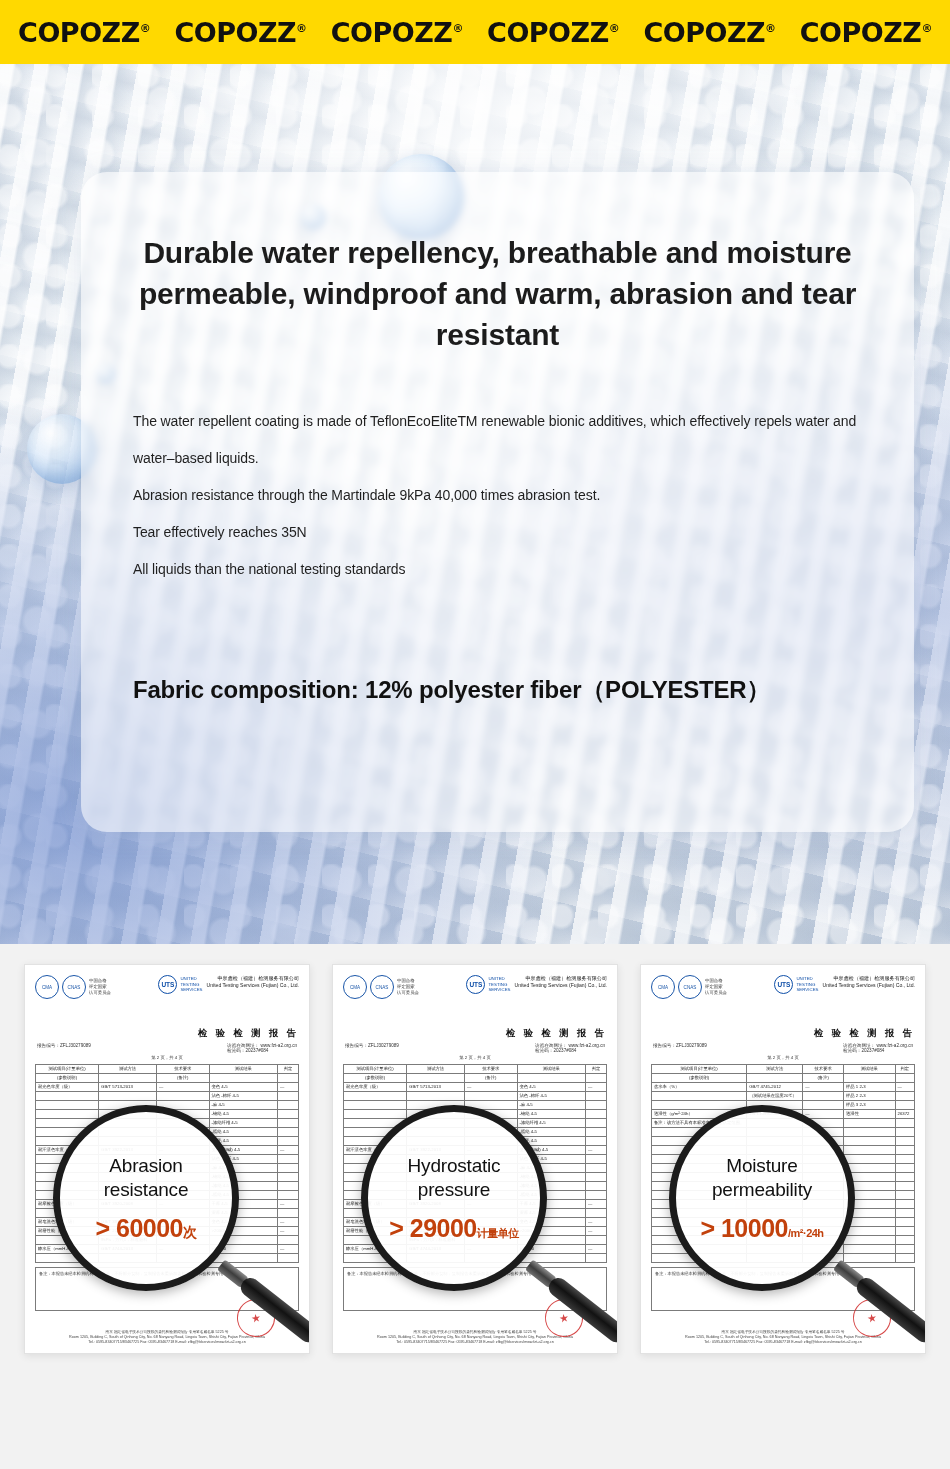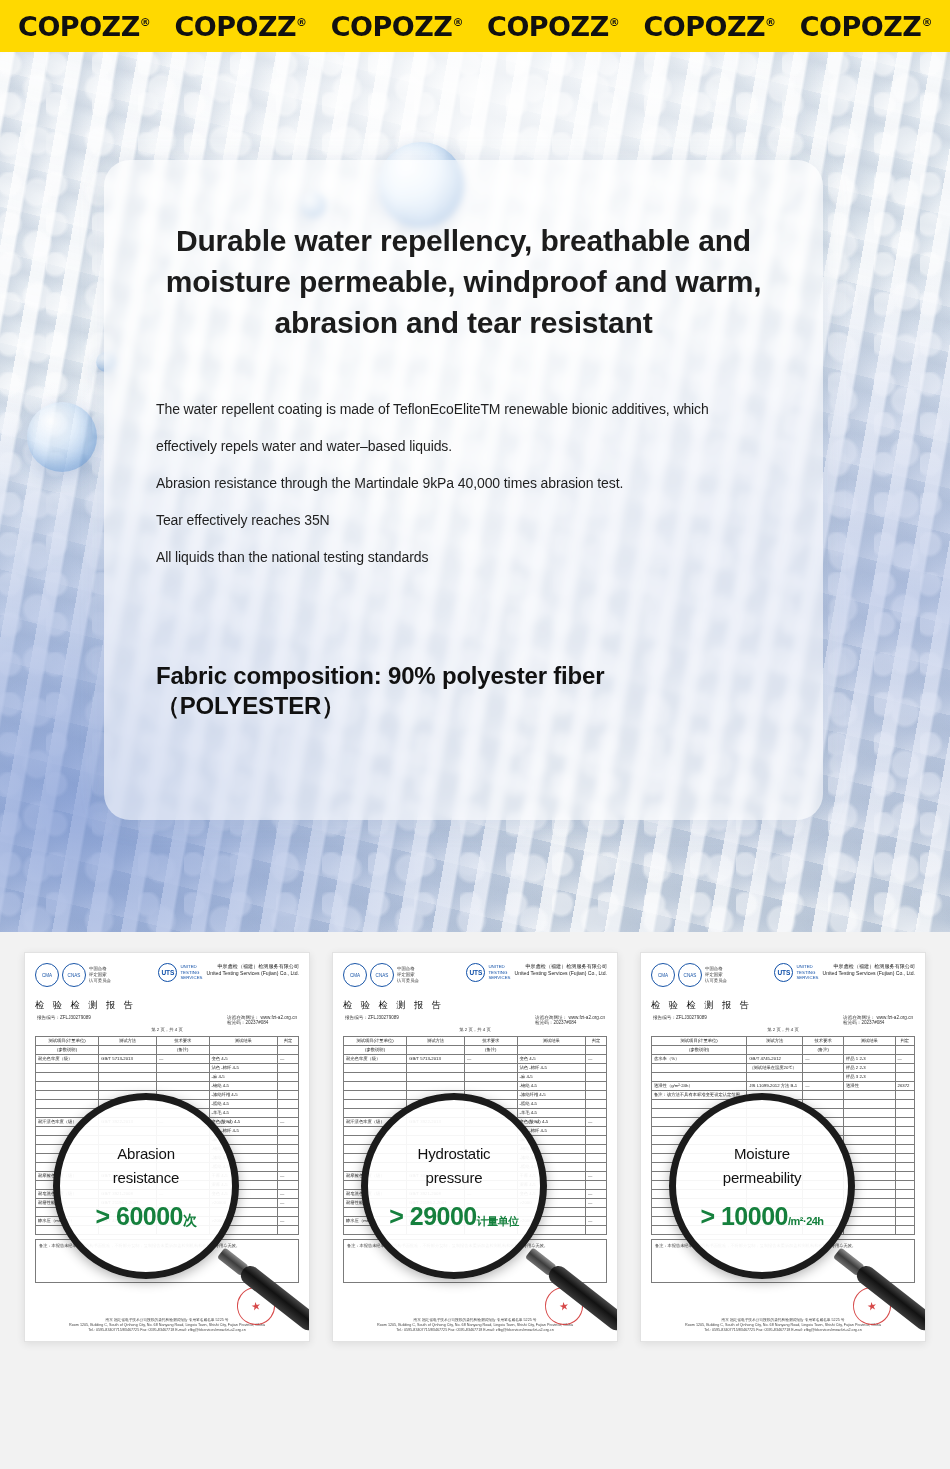--- a/index.html
+++ b/index.html
@@ -6,21 +6,21 @@
   html, body {
     width: 950px;
     height: 1469px;
     font-family: "Liberation Sans", sans-serif;
     background: #ffffff;
     overflow: hidden;
   }
 
   
   .brand-bar {
-    height: 52px;
+    height: 64px;
     background: #ffd900;
     display: flex;
     align-items: center;
     justify-content: space-around;
     padding: 0 6px;
     position: relative;
     z-index: 5;
   }
   .brand-word {
     font-size: 27px;
@@ -75,23 +75,23 @@
       radial-gradient(circle at 34% 28%, rgba(255,255,255,0.95) 0%, rgba(223,238,252,0.75) 35%, rgba(120,170,225,0.55) 72%, rgba(70,120,190,0.45) 100%);
     box-shadow: 0 6px 18px rgba(60,100,160,0.25), inset -4px -6px 14px rgba(60,110,180,0.25);
   }
   .droplet.d1 { left: 378px; top: 90px; width: 86px; height: 86px; }
   .droplet.d2 { left: 27px;  top: 350px; width: 70px; height: 70px; opacity: .85; }
   .droplet.d3 { left: 300px; top: 140px; width: 26px; height: 26px; opacity: .8; }
   .droplet.d4 { left: 96px;  top: 300px; width: 20px; height: 20px; opacity: .75; }
 
   .card {
     position: absolute;
-    left: 104px;
+    left: 81px;
     top: 108px;
-    width: 719px;
+    width: 833px;
     height: 660px;
     background: rgba(255,255,255,0.56);
     border-radius: 26px;
     backdrop-filter: blur(3px);
     box-shadow: 0 2px 26px rgba(140,160,185,0.18);
     padding: 60px 52px 0 52px;
   }
   .headline {
     text-align: center;
     font-size: 30px;
@@ -157,26 +157,26 @@
   }
   .uts-logo {
     width: 19px; height: 19px; border-radius: 50%;
     border: 1.3px solid #0f4fa8; color: #0f4fa8;
     font-size: 6.5px; font-weight: bold;
     display: flex; align-items: center; justify-content: center;
   }
   .uts-txt { font-size: 4.4px; color: #0f4fa8; line-height: 5.6px; }
   .rep-company { font-size: 5.1px; color: #222; line-height: 7px; text-align: right; }
   .rep-title {
-    text-align: left;
+    text-align: right;
     font-size: 9.2px;
-    font-weight: normal;
+    font-weight: bold;
     letter-spacing: 3px;
     color: #111;
-    margin-top: 2px;
+    margin-top: 18px;
   }
   .rep-subline {
     display: flex; justify-content: space-between;
     font-size: 4.6px; color: #333; margin-top: 3px; padding: 0 2px;
   }
   .rep-subline2 {
     text-align: center; font-size: 4.4px; color: #333; margin-top: 2px;
   }
   table.rep-table {
     width: 100%; border-collapse: collapse; margin-top: 4px;
@@ -230,30 +230,30 @@
     background: rgba(255,255,255,0.93);
     box-shadow: 0 3px 12px rgba(0,0,0,0.3);
     display: flex;
     flex-direction: column;
     align-items: center;
     justify-content: center;
     text-align: center;
     z-index: 3;
   }
   .mag-label {
-    font-size: 15px;
+    font-size: 19px;
     color: #111;
     line-height: 24px;
     letter-spacing: -0.2px;
   }
   .mag-value {
     margin-top: 12px;
     font-size: 25px;
     font-weight: bold;
-    color: #15803d;
+    color: #c2410c;
     letter-spacing: -0.5px;
     white-space: nowrap;
   }
   .mag-value .unit {
     font-size: 11px;
     font-weight: bold;
   }
   .mag-value .cn {
     font-size: 14px;
   }
@@ -305,21 +305,21 @@
   <div class="droplet d4"></div>
 
   <div class="card">
     <h1 class="headline">Durable water repellency, breathable and moisture permeable, windproof and warm, abrasion and tear resistant</h1>
     <div class="body-copy">
       <p>The water repellent coating is made of TeflonEcoEliteTM renewable bionic additives, which effectively repels water and water–based liquids.</p>
       <p>Abrasion resistance through the Martindale 9kPa 40,000 times abrasion test.</p>
       <p>Tear effectively reaches 35N</p>
       <p>All liquids than the national testing standards</p>
     </div>
-    <div class="composition">Fabric composition: 90% polyester fiber（POLYESTER）</div>
+    <div class="composition">Fabric composition: 12% polyester fiber（POLYESTER）</div>
   </div>
 </section>
 
 <section class="reports" id="reports">
     <div class="report">
       <div class="rep-head">
         <div class="seal-marks">
           <div class="seal">CMA</div>
           <div class="seal">CNAS</div>
           <div class="cn-mini">中国合格<br>评定国家<br>认可委员会</div>

